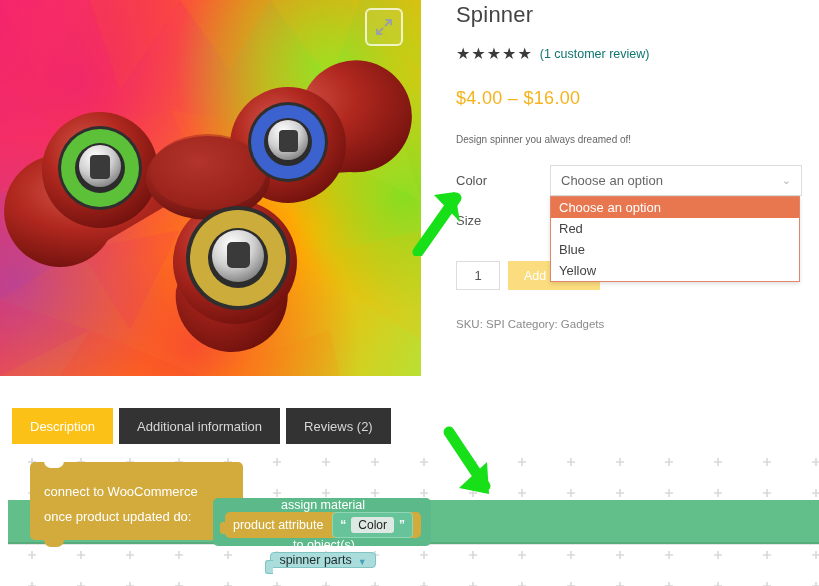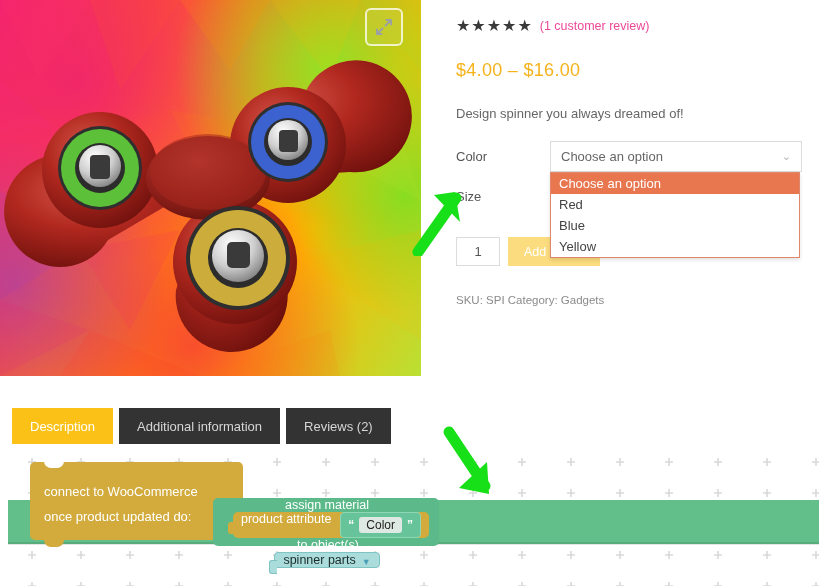--- a/index.html
+++ b/index.html
@@ -34,25 +34,25 @@
 
   
   .summary{position:absolute;left:456px;top:0;width:350px;}
   .product-title{
     font-size:22px;color:#444;font-weight:400;margin:0;
     padding-top:2px;letter-spacing:.2px;
   }
   .rating-row{display:flex;align-items:center;margin-top:18px;}
   .stars{color:#3a3a3a;font-size:16px;letter-spacing:1px;line-height:1;}
   .review-link{
-    color:#ec4899;font-size:12.5px;margin-left:7px;text-decoration:none;cursor:pointer;
+    color:#0f766e;font-size:12.5px;margin-left:7px;text-decoration:none;cursor:pointer;
   }
   .price{color:#f5b31c;font-size:18px;margin-top:26px;letter-spacing:.3px;}
   .price .sep{color:#f5b31c;}
-  .short-desc{color:#666;font-size:13px;margin-top:25px;}
+  .short-desc{color:#666;font-size:10px;margin-top:25px;}
 
   
   .variations{margin-top:18px;position:relative;}
   .var-row{display:flex;align-items:center;height:34px;}
   .var-label{width:86px;color:#555;font-size:13px;}
   .select-shell{position:relative;width:252px;margin-left:8px;}
   .select-box{
     height:31px;border:1px solid #dcdcdc;background:#fff;
     display:flex;align-items:center;justify-content:space-between;
     padding:0 10px;color:#666;font-size:13px;cursor:pointer;box-sizing:border-box;
@@ -123,22 +123,22 @@
   .assign-block{
     position:absolute;left:205px;top:52px;height:48px;
     background:#5cba8a;border-radius:5px;display:flex;align-items:center;
     padding-left:12px;padding-right:10px;flex-direction:column;
   }
   .assign-label{color:#ffffff;font-size:12.5px;}
   .to-obj{color:#ffffff;font-size:12.5px;margin:0 8px 0 10px;}
 
   
   .attr-block{
-    margin-left:8px;height:32px;background:#d2ab3c;border-radius:5px;
-    display:flex;align-items:flex-start;padding:0 8px;position:relative;
+    height:32px;background:#d2ab3c;border-radius:5px;
+    display:flex;align-items:center;padding:0 8px;position:relative;
   }
   .attr-label{color:#ffffff;font-size:12.5px;}
   .puzzle-l{
     position:absolute;left:-5px;top:10px;width:6px;height:12px;
     background:#d2ab3c;border-radius:3px 0 0 3px;
   }
   
   .str-block{
     margin-left:9px;height:24px;background:#67c49a;border-radius:4px;
     display:flex;align-items:center;padding:0 7px;border:1px solid #8fd6b4;
@@ -239,20 +239,21 @@
 
   <div class="fullscreen-btn">
     <svg width="20" height="20" viewBox="0 0 20 20">
       <path d="M11.5,8.5 L17,3 M17,3 L12.4,3 M17,3 L17,7.6" stroke="#9aa0a6" stroke-width="1.9" fill="none" stroke-linecap="round"></path>
       <path d="M8.5,11.5 L3,17 M3,17 L7.6,17 M3,17 L3,12.4" stroke="#9aa0a6" stroke-width="1.9" fill="none" stroke-linecap="round"></path>
     </svg>
   </div>
 </div>
 
 <div class="summary">
+  <h1 class="product-title">Spinner</h1>
 
   <div class="rating-row">
     <span class="stars">★★★★★</span>
     <a class="review-link">(1 customer review)</a>
   </div>
 
   <div class="price">
     <span>$4.00</span>
     <span class="sep">–</span>
     <span>$16.00</span>

